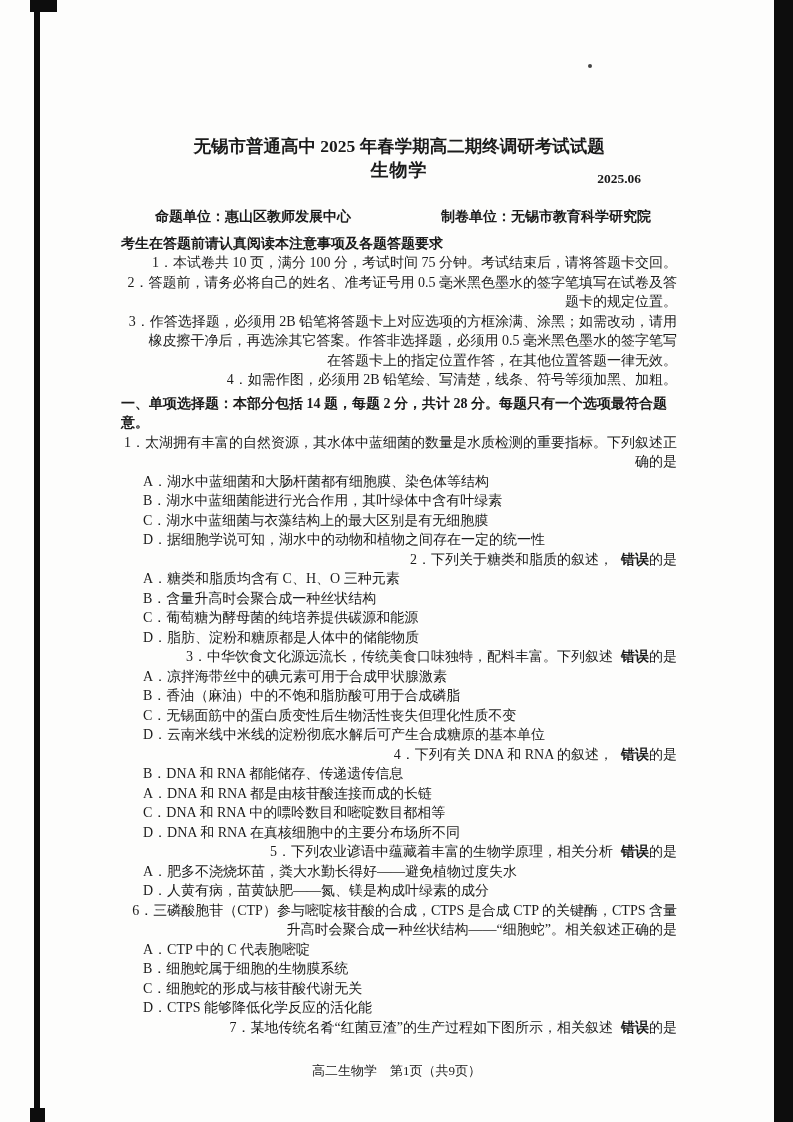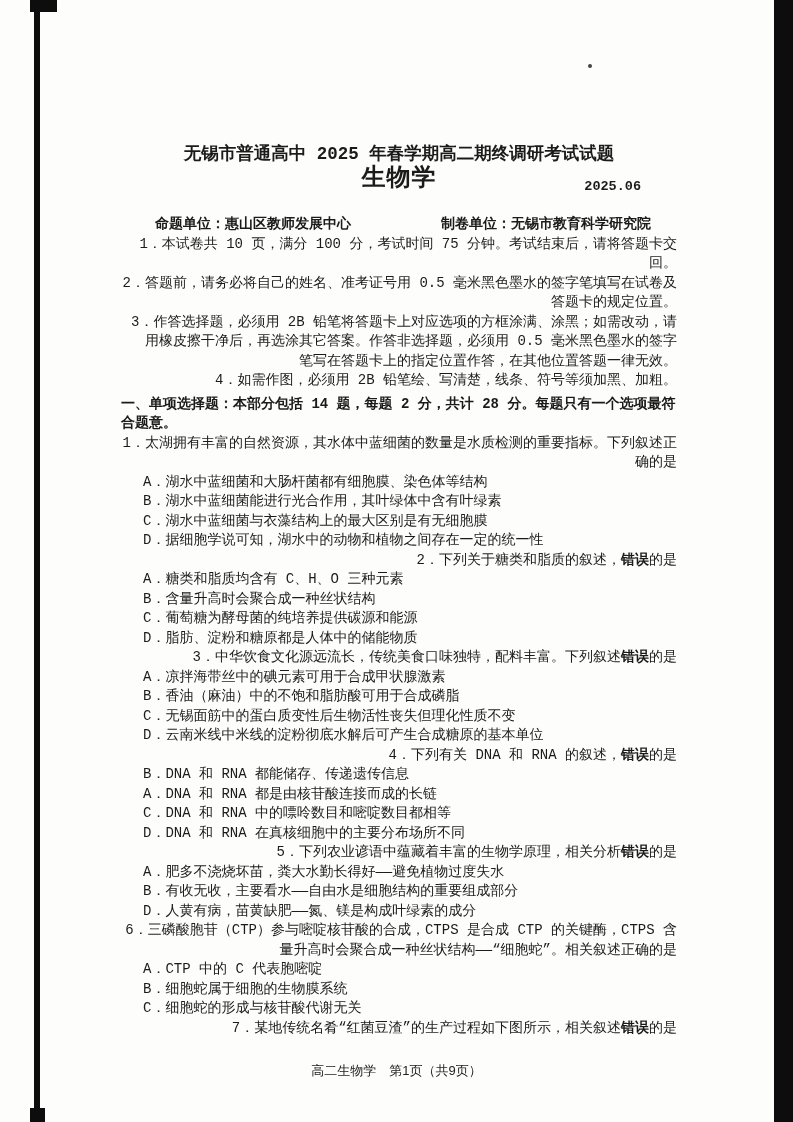--- a/index.html
+++ b/index.html
@@ -14,38 +14,38 @@
   }
   .page { position: absolute; inset: 0; }
   .artifact { position: absolute; background: #0d0d0d; }
   .bar-left  { left: 34px; top: 0; width: 6px;  height: 1122px; }
   .cap-tl    { left: 30px; top: 0; width: 27px; height: 12px; }
   .cap-bl    { left: 30px; top: 1108px; width: 15px; height: 14px; }
   .bar-right { left: 774px; top: 0; width: 19px; height: 1122px; }
   .dot       { left: 588px; top: 64px; width: 4px; height: 4px; border-radius: 50%; background: #444; }
 
   .content {
-    position: absolute; left: 121px; top: 142px; width: 556px;
-    font-size: 14px; line-height: 19.5px; font-family: Liberation Mono, monospace;
+    position: absolute; left: 121px; top: 134px; width: 556px;
+    font-size: 14px; line-height: 19.5px;
   }
   .title { text-align: center; font-size: 17.5px; font-weight: bold; line-height: 24px; }
   .subject-row { position: relative; text-align: center; height: 30px; margin-top: 3px; }
-  .subject { font-size: 24px; font-weight: bold; letter-spacing: 1px; }
+  .subject { font-size: 18px; font-weight: bold; letter-spacing: 1px; }
   .date { position: absolute; right: 36px; bottom: 3px; font-size: 13.5px; font-weight: bold; margin-top: 36px; }
   .org-row { display: flex; justify-content: space-between; padding: 0 26px 0 34px; font-weight: bold; margin-top: 16px; }
   .notice-heading { font-weight: bold; margin-top: 7px; }
   .hang { padding-left: 22px; text-indent: -22px; text-align: right; }
   .option { padding-left: 22px; }
   .section-heading { font-weight: bold; margin-top: 4px; }
   .footer {
     position: absolute; left: 0; right: 0; bottom: 42px;
     text-align: center; font-size: 13px; color: #222;
-    font-family: Liberation Sans, sans-serif;
+    font-family: Liberation Serif, serif;
   }
-  b { font-weight: bold; }
+  b { font-weight: bold; margin-left: 8px; }
 </style>
 </head>
 <body>
 
 <div class="page">
 
   <div class="artifact bar-left"></div>
   <div class="artifact cap-tl"></div>
   <div class="artifact cap-bl"></div>
   <div class="artifact bar-right"></div>
@@ -59,20 +59,21 @@
       <span class="subject">生物学</span>
       <span class="date">2025.06</span>
     </div>
 
     <div class="org-row">
       <span>命题单位：惠山区教师发展中心</span>
       <span>制卷单位：无锡市教育科学研究院</span>
     </div>
 
     <div class="notice">
+      <div class="notice-heading">考生在答题前请认真阅读本注意事项及各题答题要求</div>
       <div>
           <div class="hang">1．本试卷共 10 页，满分 100 分，考试时间 75 分钟。考试结束后，请将答题卡交回。</div>
           <div class="hang">2．答题前，请务必将自己的姓名、准考证号用 0.5 毫米黑色墨水的签字笔填写在试卷及答题卡的规定位置。</div>
           <div class="hang">3．作答选择题，必须用 2B 铅笔将答题卡上对应选项的方框涂满、涂黑；如需改动，请用橡皮擦干净后，再选涂其它答案。作答非选择题，必须用 0.5 毫米黑色墨水的签字笔写在答题卡上的指定位置作答，在其他位置答题一律无效。</div>
           <div class="hang">4．如需作图，必须用 2B 铅笔绘、写清楚，线条、符号等须加黑、加粗。</div>
         </div>
     </div>
 
     <div class="section-heading">一、单项选择题：本部分包括 14 题，每题 2 分，共计 28 分。每题只有一个选项最符合题意。</div>
 
@@ -101,28 +102,28 @@
         <div class="question">
           <div class="hang"><span>4．</span><span>下列有关 DNA 和 RNA 的叙述，</span><b>错误</b><span>的是</span></div>
           <div class="option">B．DNA 和 RNA 都能储存、传递遗传信息</div>
           <div class="option">A．DNA 和 RNA 都是由核苷酸连接而成的长链</div>
           <div class="option">C．DNA 和 RNA 中的嘌呤数目和嘧啶数目都相等</div>
           <div class="option">D．DNA 和 RNA 在真核细胞中的主要分布场所不同</div>
         </div>
         <div class="question">
           <div class="hang"><span>5．</span><span>下列农业谚语中蕴藏着丰富的生物学原理，相关分析</span><b>错误</b><span>的是</span></div>
           <div class="option">A．肥多不浇烧坏苗，粪大水勤长得好——避免植物过度失水</div>
-          <div class="option">B．有收无收，主要看水——自由水是细胞结构的重要组成部分</div>
           <div class="option">D．人黄有病，苗黄缺肥——氮、镁是构成叶绿素的成分</div>
         </div>
         <div class="question">
           <div class="hang"><span>6．</span><span>三磷酸胞苷（CTP）参与嘧啶核苷酸的合成，CTPS 是合成 CTP 的关键酶，CTPS 含量升高时会聚合成一种丝状结构——“细胞蛇”。相关叙述正确的是</span></div>
           <div class="option">A．CTP 中的 C 代表胞嘧啶</div>
           <div class="option">B．细胞蛇属于细胞的生物膜系统</div>
           <div class="option">C．细胞蛇的形成与核苷酸代谢无关</div>
+          <div class="option">D．CTPS 能够降低化学反应的活化能</div>
         </div>
         <div class="question">
           <div class="hang"><span>7．</span><span>某地传统名肴“红菌豆渣”的生产过程如下图所示，相关叙述</span><b>错误</b><span>的是</span></div>
         </div>
       </div>
 
   </div>
 
   <div class="footer">高二生物学　第1页（共9页）</div>
 

